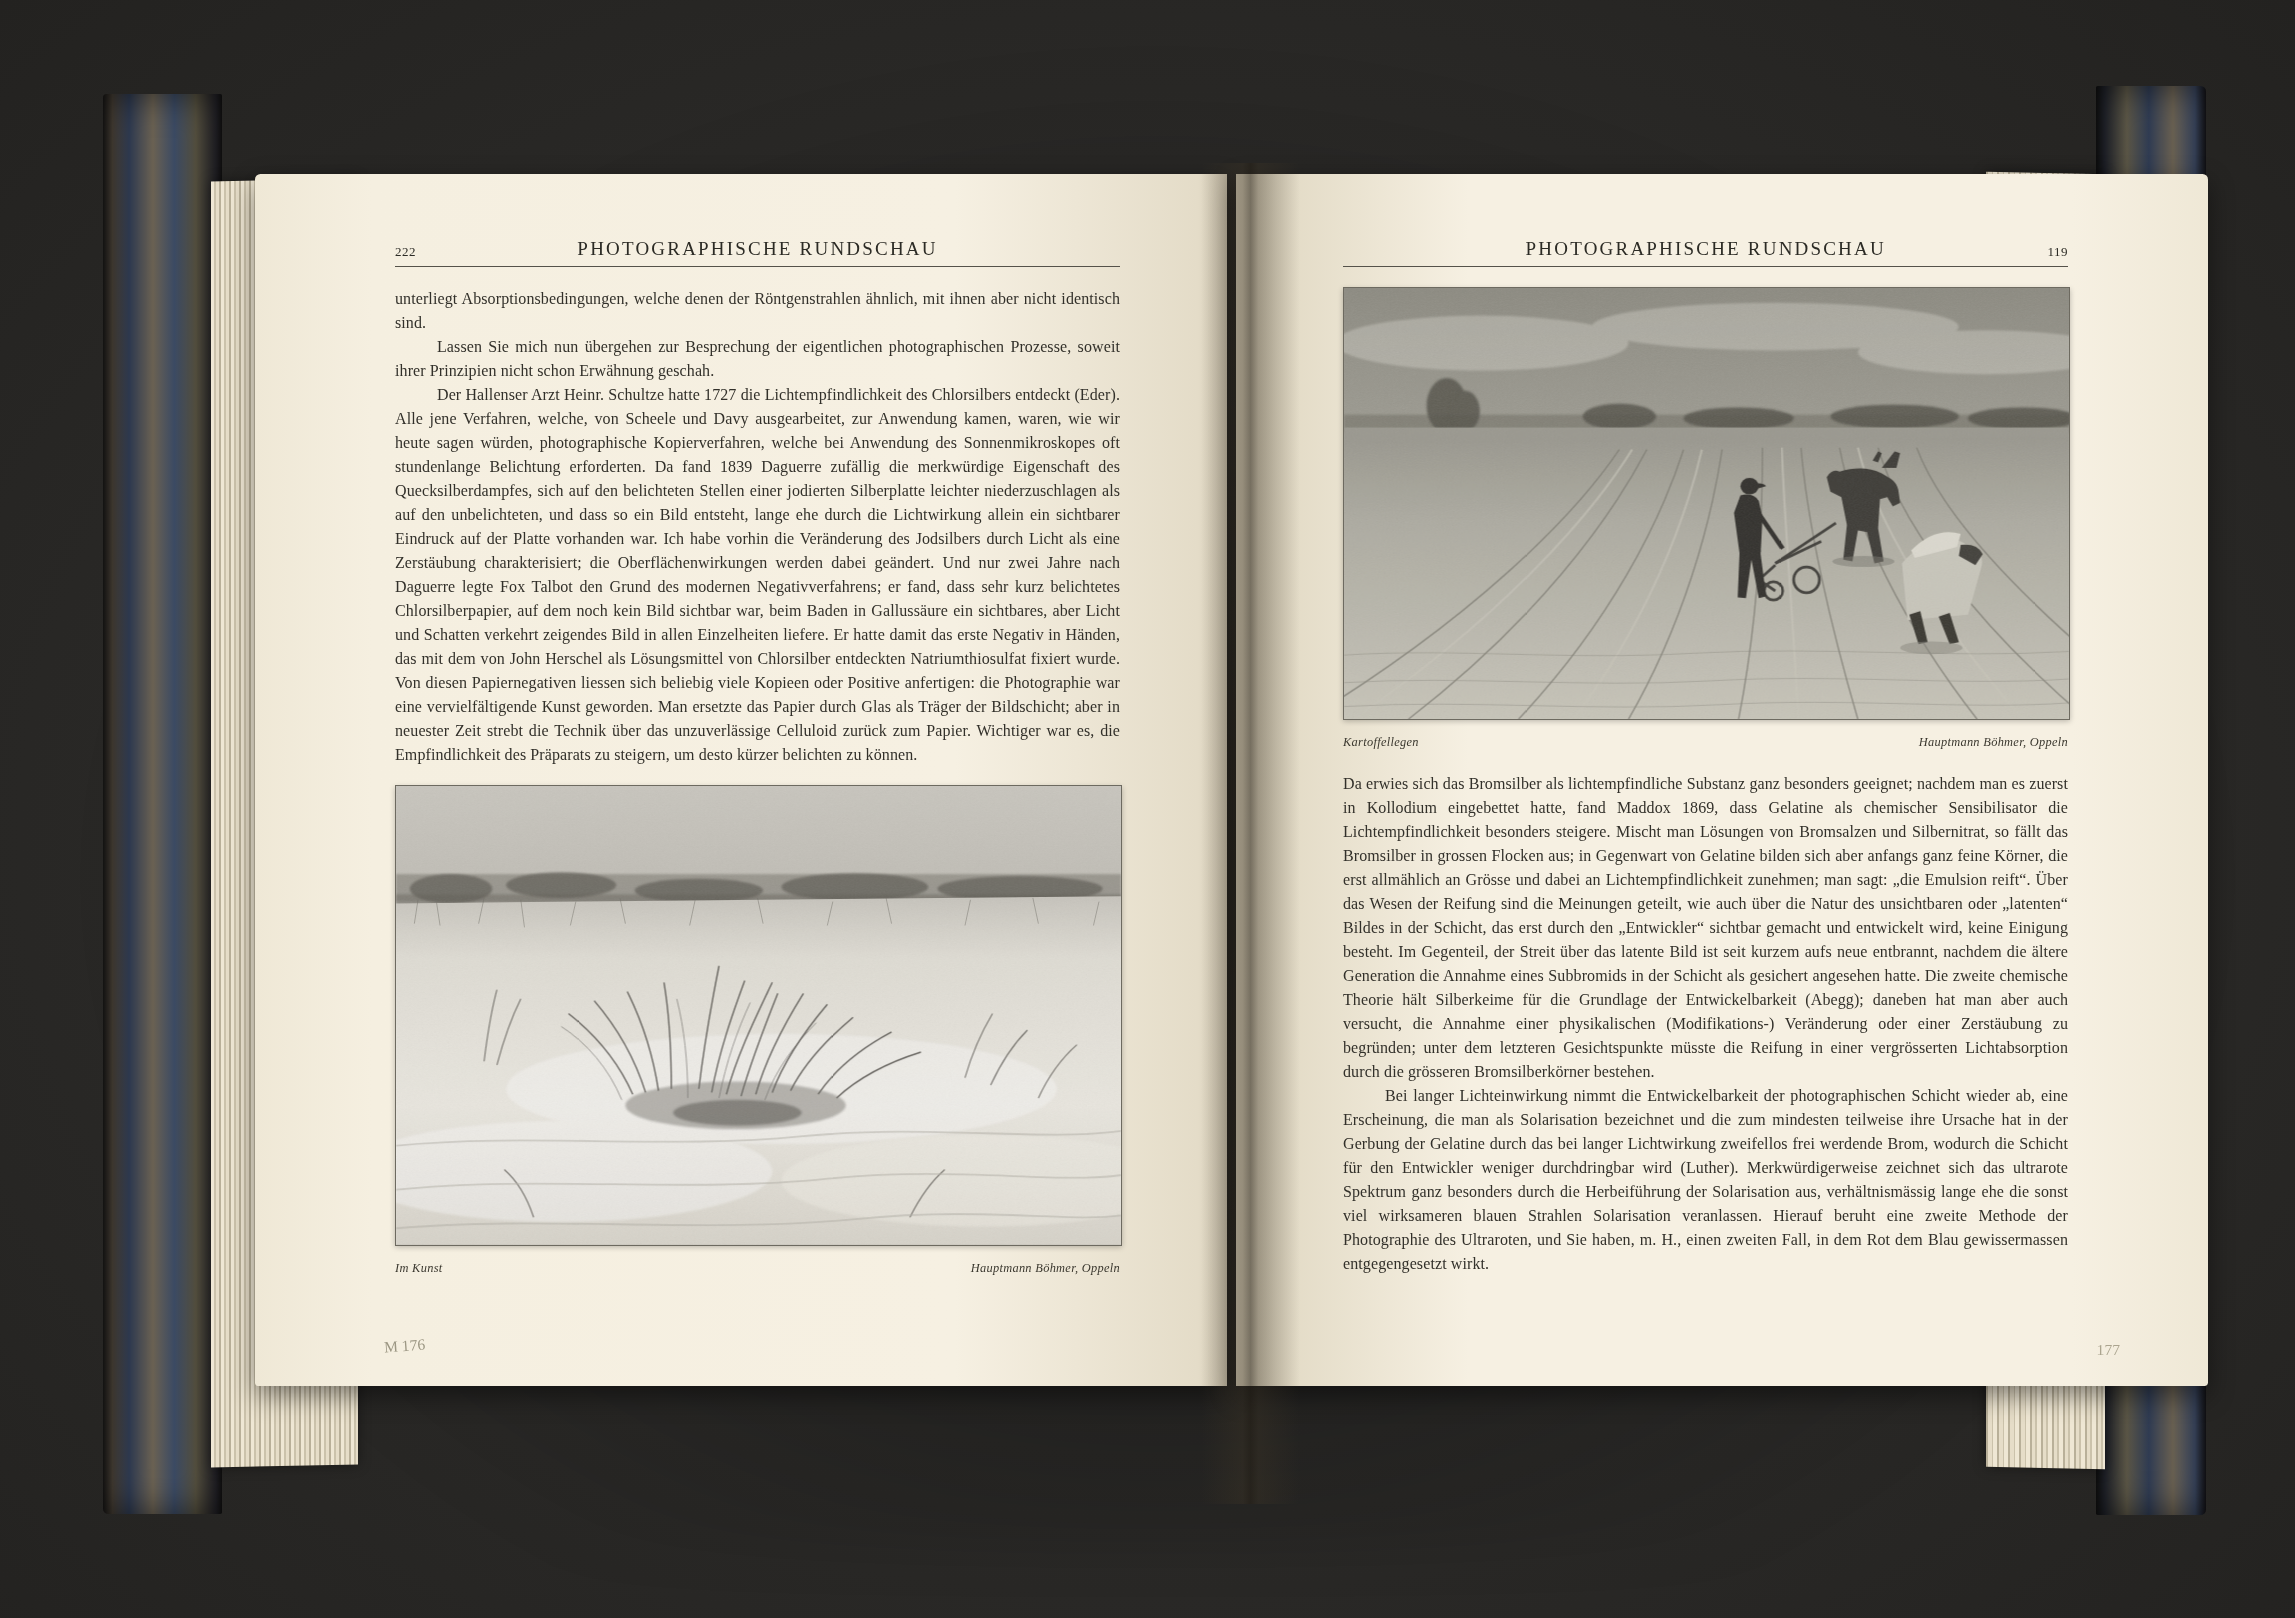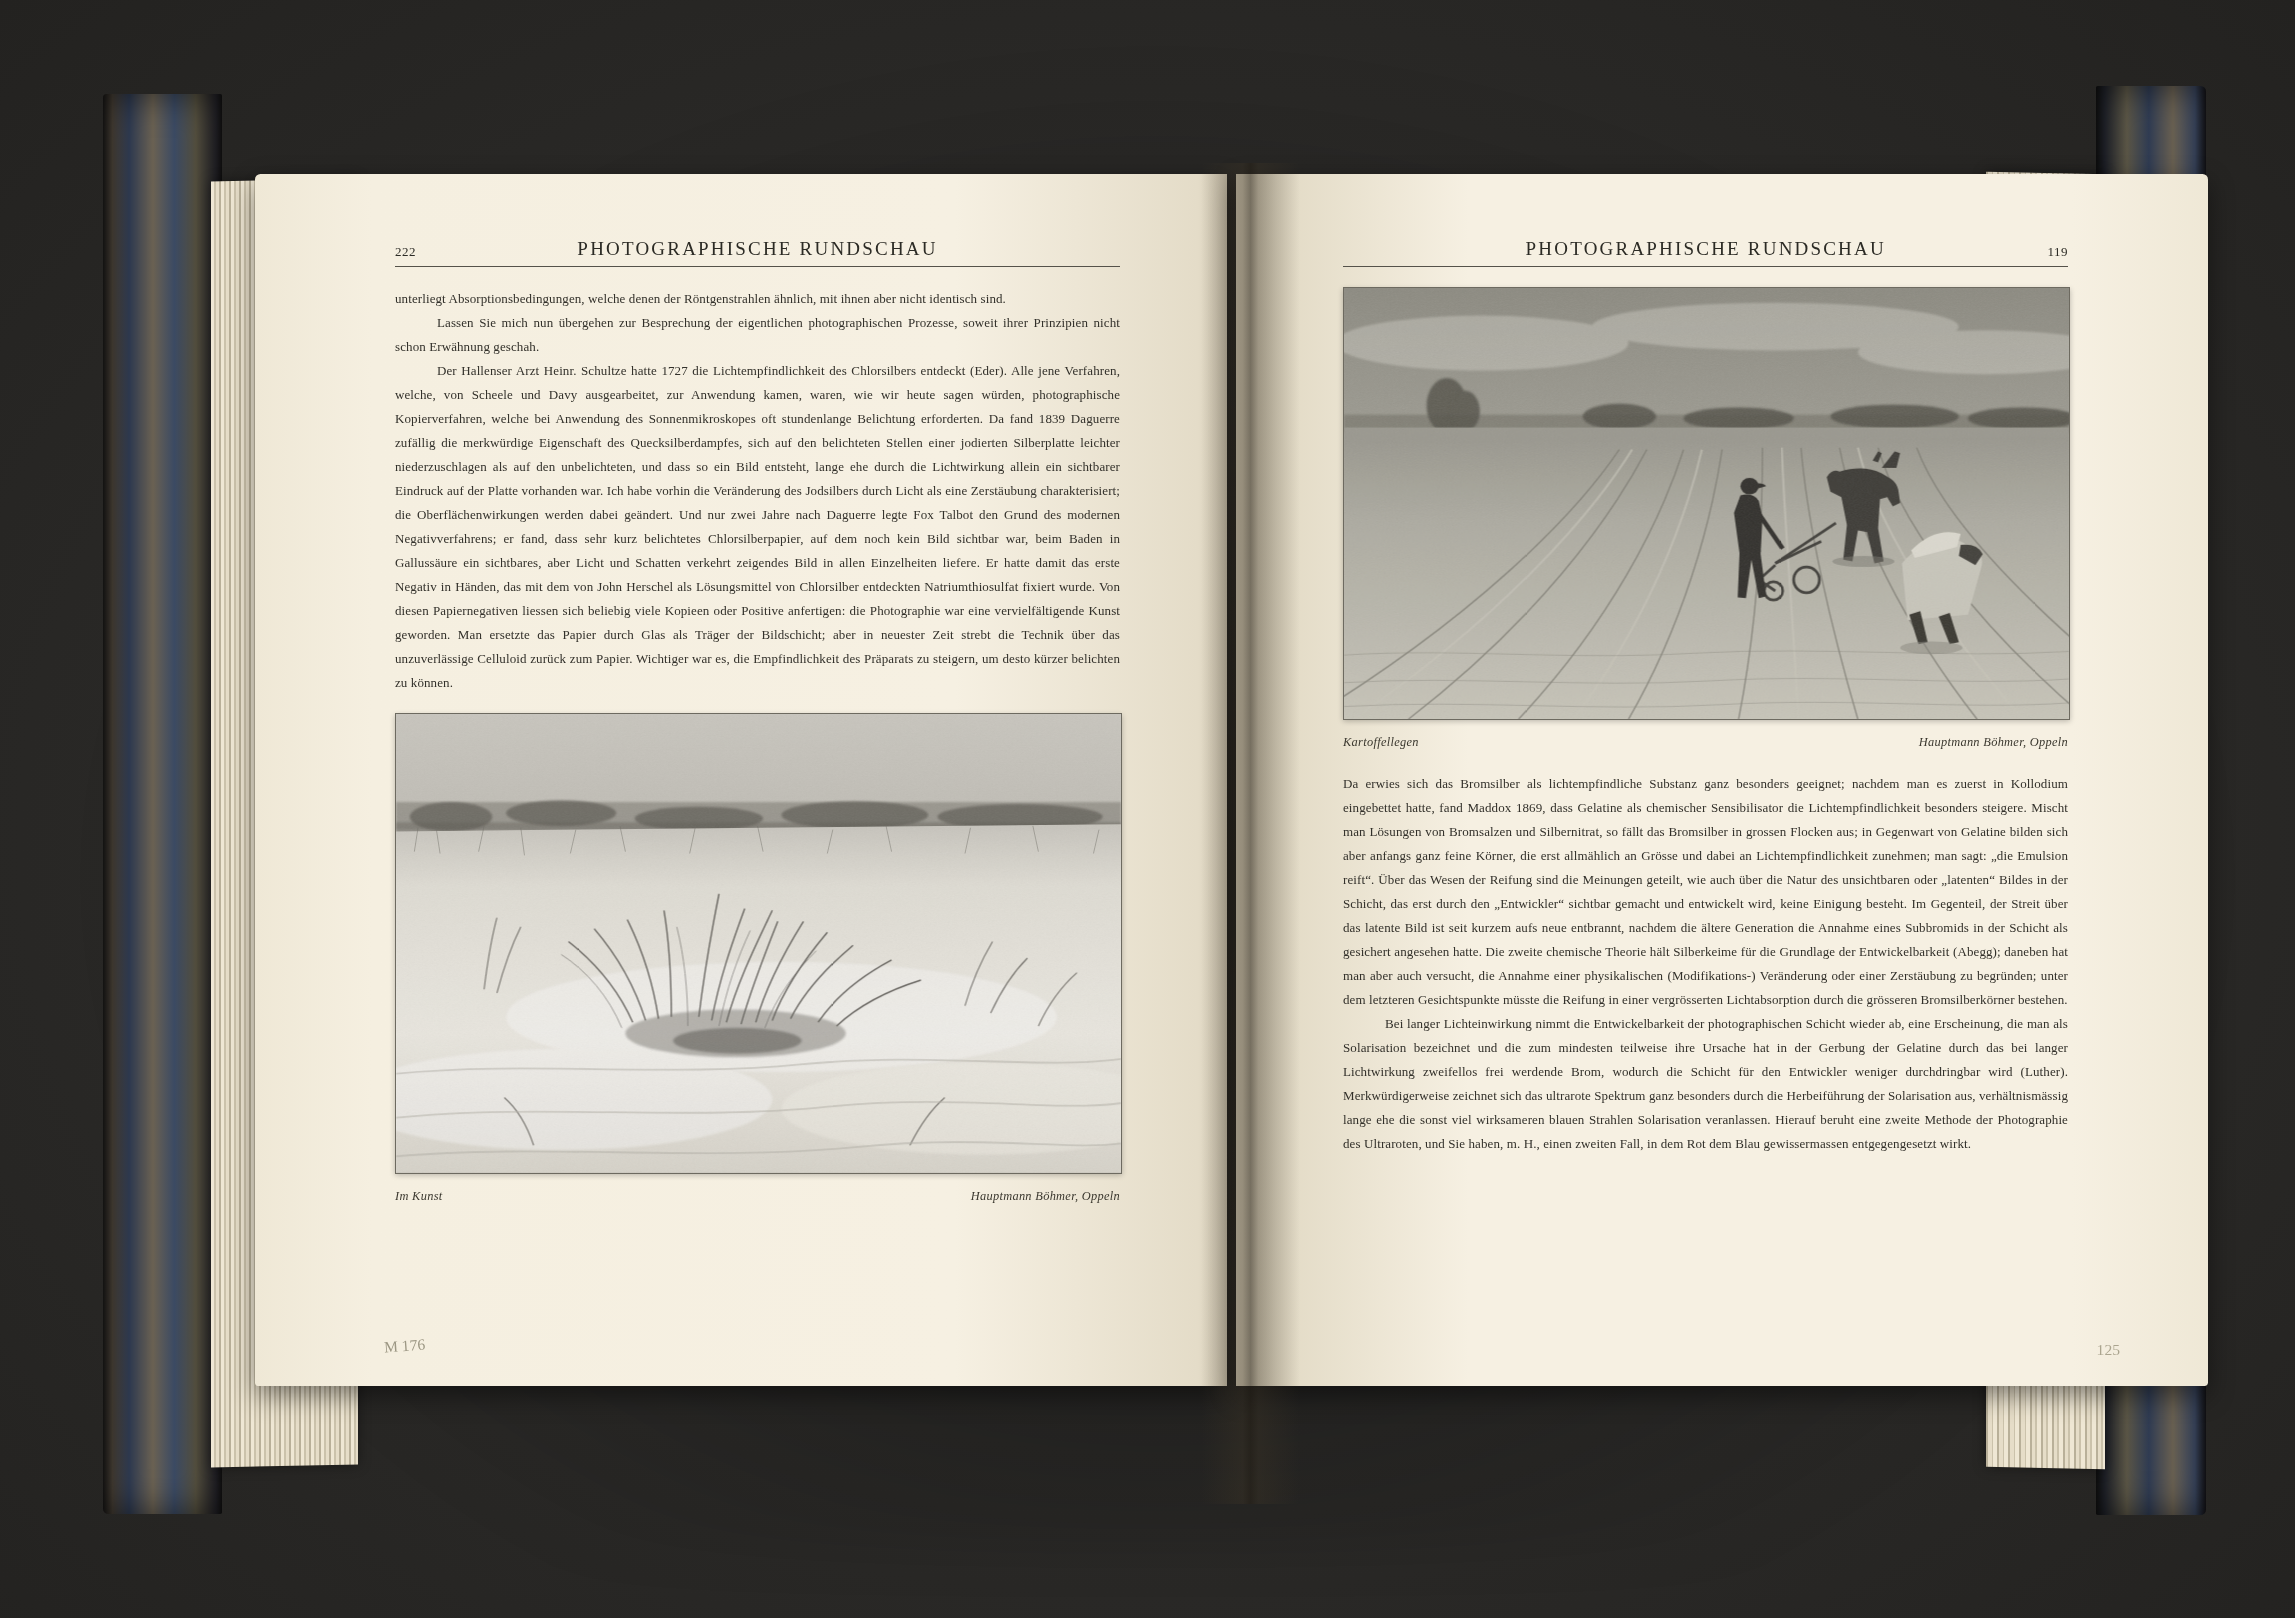--- a/index.html
+++ b/index.html
@@ -153,21 +153,21 @@
     flex: 1;
     text-align: center;
     font-size: 19px;
     letter-spacing: 2.2px;
   }
   .runhead.right .title { text-align: center; }
 
   
   p.body {
     margin: 0;
-    font-size: 13px;
+    font-size: 16px;
     line-height: 24px;
     text-align: justify;
     text-justify: inter-word;
     letter-spacing: 0.1px;
     color: #32302a;
   }
   p.body + p.body { margin-top: 0px; }
   p.indent { text-indent: 42px; }
 
   
@@ -475,19 +475,19 @@
           <div class="plate-caption">
             <span>Kartoffellegen</span>
             <span>Hauptmann Böhmer, Oppeln</span>
           </div>
         </div>
 
         <p class="body" style="margin-top:22px;">Da erwies sich das Bromsilber als lichtempfindliche Substanz ganz besonders geeignet; nachdem man es zuerst in Kollodium eingebettet hatte, fand Maddox 1869, dass Gelatine als chemischer Sensibilisator die Lichtempfindlichkeit besonders steigere. Mischt man Lösungen von Bromsalzen und Silbernitrat, so fällt das Bromsilber in grossen Flocken aus; in Gegenwart von Gelatine bilden sich aber anfangs ganz feine Körner, die erst allmählich an Grösse und dabei an Lichtempfindlichkeit zunehmen; man sagt: „die Emulsion reift“. Über das Wesen der Reifung sind die Meinungen geteilt, wie auch über die Natur des unsichtbaren oder „latenten“ Bildes in der Schicht, das erst durch den „Entwickler“ sichtbar gemacht und entwickelt wird, keine Einigung besteht. Im Gegenteil, der Streit über das latente Bild ist seit kurzem aufs neue entbrannt, nachdem die ältere Generation die Annahme eines Subbromids in der Schicht als gesichert angesehen hatte. Die zweite chemische Theorie hält Silberkeime für die Grundlage der Entwickelbarkeit (Abegg); daneben hat man aber auch versucht, die Annahme einer physikalischen (Modifikations-) Veränderung oder einer Zerstäubung zu begründen; unter dem letzteren Gesichtspunkte müsste die Reifung in einer vergrösserten Lichtabsorption durch die grösseren Bromsilberkörner bestehen.</p>
         <p class="body indent">Bei langer Lichteinwirkung nimmt die Entwickelbarkeit der photographischen Schicht wieder ab, eine Erscheinung, die man als Solarisation bezeichnet und die zum mindesten teilweise ihre Ursache hat in der Gerbung der Gelatine durch das bei langer Lichtwirkung zweifellos frei werdende Brom, wodurch die Schicht für den Entwickler weniger durchdringbar wird (Luther). Merkwürdigerweise zeichnet sich das ultrarote Spektrum ganz besonders durch die Herbeiführung der Solarisation aus, verhältnismässig lange ehe die sonst viel wirksameren blauen Strahlen Solarisation veranlassen. Hierauf beruht eine zweite Methode der Photographie des Ultraroten, und Sie haben, m. H., einen zweiten Fall, in dem Rot dem Blau gewissermassen entgegengesetzt wirkt.</p>
 
       </div>
-      <div class="pencil-r" style="right:88px; bottom:27.5px;">125</div>
+      <div class="pencil-r" style="right:88px; bottom:27.5px;">177</div>
     </div>
 
     <div class="gutter"></div>
   </div>
 </div>
 
 
 </body></html>

